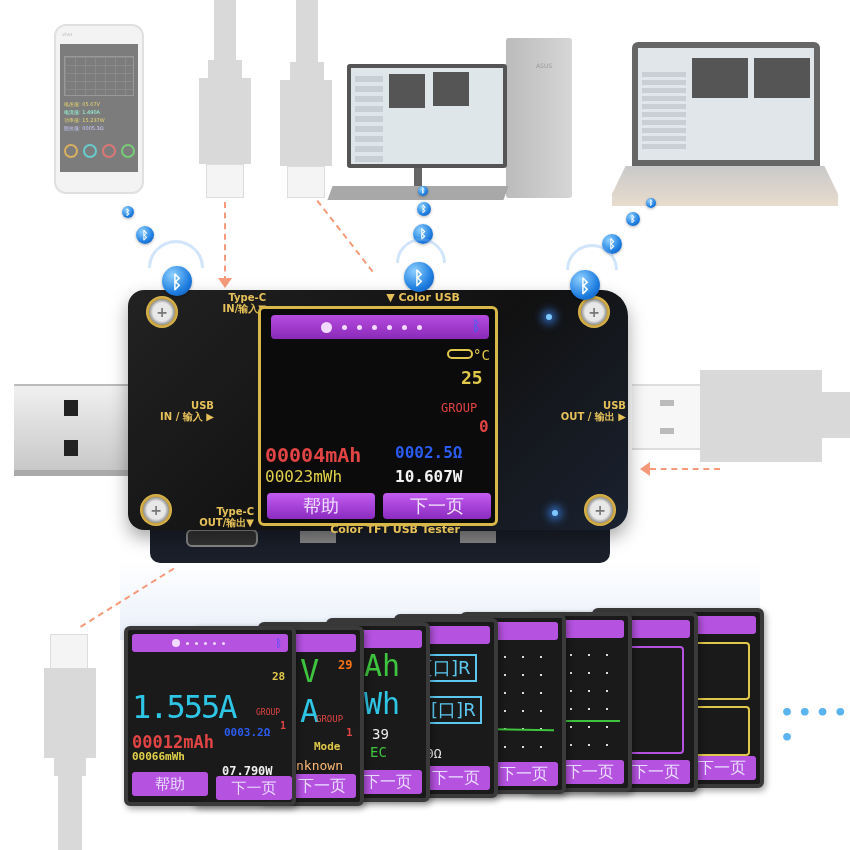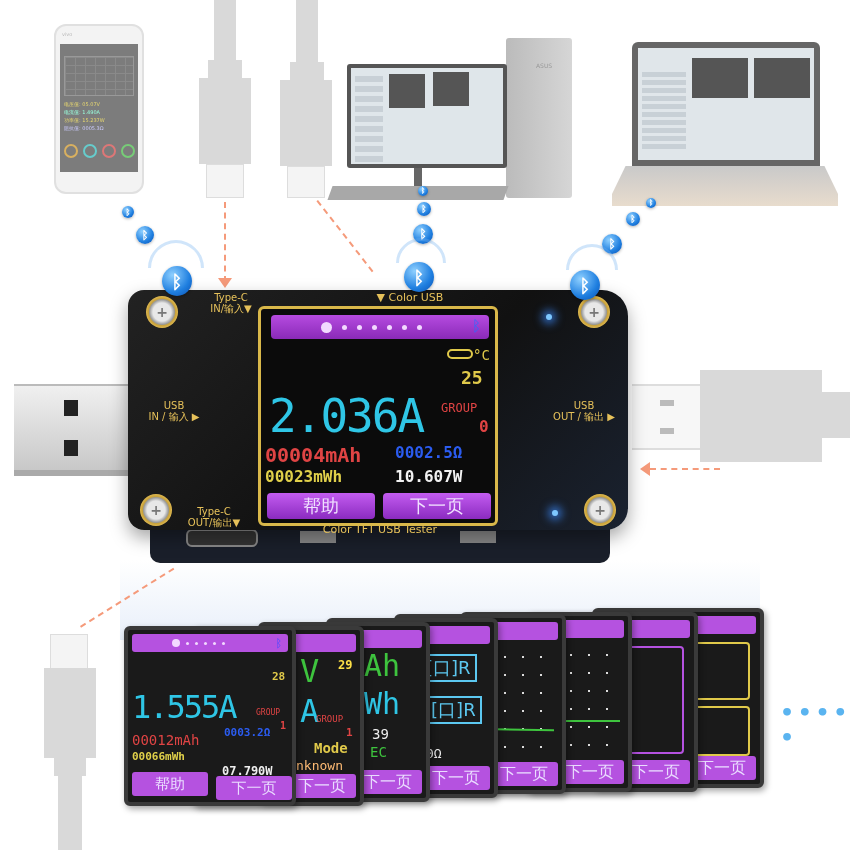--- a/index.html
+++ b/index.html
@@ -9,21 +9,21 @@
 .bt{position:absolute;border-radius:50%;background:radial-gradient(circle at 35% 30%,#8fd0ff,#1f7fe0 60%,#0b4fb0);color:#fff;display:flex;align-items:center;justify-content:center;font-weight:bold;box-shadow:0 1px 3px rgba(0,0,0,.3)}
 .wave{position:absolute;border-radius:50%;border:3px solid rgba(120,180,240,.35);border-bottom-color:transparent;border-left-color:transparent}
 .arrow-v{position:absolute;border-left:2px dashed #f59a7a}
 .arrow-h{position:absolute;border-top:2px dashed #f59a7a}
 .ahead{position:absolute;width:0;height:0}
 
 .device{position:absolute;left:128px;top:290px;width:500px;height:240px;background:linear-gradient(135deg,#222 0%,#111 55%,#1a2230 100%);border-radius:16px 26px 22px 16px;box-shadow:0 8px 18px rgba(0,0,0,.35)}
 .pcb{position:absolute;left:150px;top:525px;width:460px;height:38px;background:#1a1f2a;border-radius:0 0 10px 10px}
 .screw{position:absolute;width:32px;height:32px;border-radius:50%;background:radial-gradient(circle,#e8e8e8 40%,#999 55%,#c9a23a 60%,#e6c15a 75%,#8a6a20 100%)}
 .screw span{position:absolute;left:0;top:0;width:100%;height:100%;display:flex;align-items:center;justify-content:center;color:#777;font-size:14px;font-weight:bold}
-.gold{color:#e6c15a;font-weight:normal;font-size:10px;text-align:center;line-height:11px}
+.gold{color:#e6c15a;font-weight:bold;font-size:10px;text-align:right;line-height:11px}
 .led{position:absolute;width:6px;height:6px;border-radius:50%;background:#7ec8ff;box-shadow:0 0 8px 4px rgba(60,140,255,.7)}
 
 .tft{position:absolute;left:258px;top:306px;width:240px;height:220px;border:3px solid #d9b84a;border-radius:6px;background:#0b0b0b;overflow:hidden}
 .bar{position:absolute;left:10px;top:6px;width:218px;height:24px;background:linear-gradient(#b64be0,#8a2ab8);border-radius:4px;display:flex;align-items:center;padding-left:50px;gap:10px}
 .dot{width:5px;height:5px;border-radius:50%;background:#f2d9ff}
 .dot.big{width:11px;height:11px}
 .btic{position:absolute;right:8px;top:2px;color:#2b6cff;font-size:15px}
 .mono{font-family:"DejaVu Sans Mono",monospace}
 .lbtn{position:absolute;height:26px;background:linear-gradient(#c35cf0,#8b2bc0);border-radius:4px;color:#f0e0ff;font-size:18px;text-align:center;line-height:26px}
 
@@ -174,26 +174,25 @@
       <div class="dot"></div>
       <div class="dot"></div>
       <div class="dot"></div>
       <div class="dot"></div>
       <div class="dot"></div>
     <span class="btic">ᛒ</span>
   </div>
   <div class="abs" style="left:186px;top:40px;width:26px;height:10px;border:2px solid #e0c94a;border-radius:6px"></div>
   <div class="abs mono" style="left:212px;top:38px;font-size:14px;color:#e0c94a">°C</div>
   <div class="abs mono" style="left:200px;top:58px;font-size:18px;color:#e0c94a;font-weight:bold">25</div>
-  <div class="abs mono" style="left:8px;top:80px;font-size:46px;color:#2fc6e6;letter-spacing:-2px">2.036A</div>
   <div class="abs mono" style="left:180px;top:92px;font-size:12px;color:#e04444">GROUP</div>
   <div class="abs mono" style="left:218px;top:108px;font-size:16px;color:#e04444;font-weight:bold">0</div>
   <div class="abs mono" style="left:4px;top:134px;font-size:20px;color:#e04444;font-weight:bold">00004mAh</div>
   <div class="abs mono" style="left:134px;top:134px;font-size:16px;color:#2b5cf0;font-weight:bold">0002.5Ω</div>
-  <div class="abs mono" style="left:4px;top:158px;font-size:16px;color:#e0d04a;font-weight:bold">00023mWh</div>
+  <div class="abs mono" style="left:4px;top:158px;font-size:16px;color:#e0d04a;font-weight:normal">00023mWh</div>
   <div class="abs mono" style="left:134px;top:158px;font-size:16px;color:#f2f2f2;font-weight:bold">10.607W</div>
   <div class="lbtn" style="left:6px;top:184px;width:108px">帮助</div>
   <div class="lbtn" style="left:122px;top:184px;width:108px">下一页</div>
 </div>
 
 <div class="arrow-h" style="left:80px;top:626px;width:110px;transform:rotate(-32deg);transform-origin:0 0"></div>
 
 <div>
   <div class="abs" style="left:50px;top:634px;width:38px;height:36px;background:#f4f4f4;border:1px solid #ddd"></div>
   <div class="cable" style="left:44px;top:668px;width:52px;height:90px"></div>
@@ -245,43 +244,43 @@
   <div class="top"></div>
   <div class="abs mono" style="left:84px;top:22px;color:#3ec43e;font-size:30px">mAh</div>
   <div class="abs mono" style="left:84px;top:60px;color:#2fc6e6;font-size:30px">mWh</div>
   <div class="abs mono" style="left:110px;top:100px;color:#eee;font-size:14px">39</div>
   <div class="abs mono" style="left:108px;top:118px;color:#3ec43e;font-size:14px">EC</div>
   <div class="bot">下一页</div>
 </div>
 <div class="card" style="left:192px;top:626px">
   <div class="top"></div>
   <div class="abs mono" style="left:104px;top:22px;color:#3ec43e;font-size:32px">V</div>
-  <div class="abs mono" style="left:142px;top:28px;color:#fde047;font-size:12px;font-weight:bold">29</div>
+  <div class="abs mono" style="left:142px;top:28px;color:#f97316;font-size:12px;font-weight:bold">29</div>
   <div class="abs mono" style="left:104px;top:62px;color:#2fc6e6;font-size:32px">A</div>
   <div class="abs mono" style="left:120px;top:84px;color:#e04444;font-size:9px">GROUP</div>
   <div class="abs mono" style="left:150px;top:96px;color:#e04444;font-size:11px;font-weight:bold">1</div>
-  <div class="abs mono" style="left:118px;top:110px;color:#e0c94a;font-size:14px;font-weight:bold">Mode</div>
+  <div class="abs mono" style="left:118px;top:110px;color:#e0c94a;font-size:11px;font-weight:bold">Mode</div>
   <div class="abs mono" style="left:100px;top:128px;color:#fdba74;font-size:13px;font-weight:normal">nknown</div>
   <div class="bot">下一页</div>
 </div>
 <div class="card" style="left:124px;top:626px">
   <div class="top" style="display:flex;align-items:center;gap:6px;padding-left:40px">
     <div class="dot big" style="width:8px;height:8px"></div>
       <div class="dot" style="width:3px;height:3px"></div>
       <div class="dot" style="width:3px;height:3px"></div>
       <div class="dot" style="width:3px;height:3px"></div>
       <div class="dot" style="width:3px;height:3px"></div>
       <div class="dot" style="width:3px;height:3px"></div>
     <span style="color:#4a4aff;font-size:11px;margin-left:auto;margin-right:6px">ᛒ</span>
   </div>
   <div class="abs mono" style="left:144px;top:40px;color:#e0c94a;font-size:11px;font-weight:bold">28</div>
   <div class="abs mono" style="left:4px;top:58px;color:#2fc6e6;font-size:32px;letter-spacing:-2px">1.555A</div>
   <div class="abs mono" style="left:128px;top:78px;color:#e04444;font-size:8px">GROUP</div>
   <div class="abs mono" style="left:152px;top:90px;color:#e04444;font-size:10px;font-weight:bold">1</div>
-  <div class="abs mono" style="left:4px;top:102px;color:#e04444;font-size:14px;font-weight:normal">00012mAh</div>
+  <div class="abs mono" style="left:4px;top:102px;color:#e04444;font-size:17px;font-weight:bold">00012mAh</div>
   <div class="abs mono" style="left:96px;top:96px;color:#2b5cf0;font-size:11px;font-weight:bold">0003.2Ω</div>
   <div class="abs mono" style="left:4px;top:120px;color:#e0d04a;font-size:11px;font-weight:bold">00066mWh</div>
   <div class="abs mono" style="left:94px;top:134px;color:#eee;font-size:12px;font-weight:bold">07.790W</div>
   <div class="abs" style="left:4px;bottom:6px;width:76px;height:24px;background:#b552e0;border-radius:3px;color:#eadcff;text-align:center;font-size:15px;line-height:24px">帮助</div>
   <div class="abs" style="left:88px;bottom:2px;width:76px;height:24px;background:#b552e0;border-radius:3px;color:#eadcff;text-align:center;font-size:15px;line-height:24px">下一页</div>
 </div>
 
 <div class="abs" style="left:780px;top:700px;color:#5ab4f0;font-size:22px;letter-spacing:-2px;font-weight:bold">• • • • •</div>
 
 </body></html>

